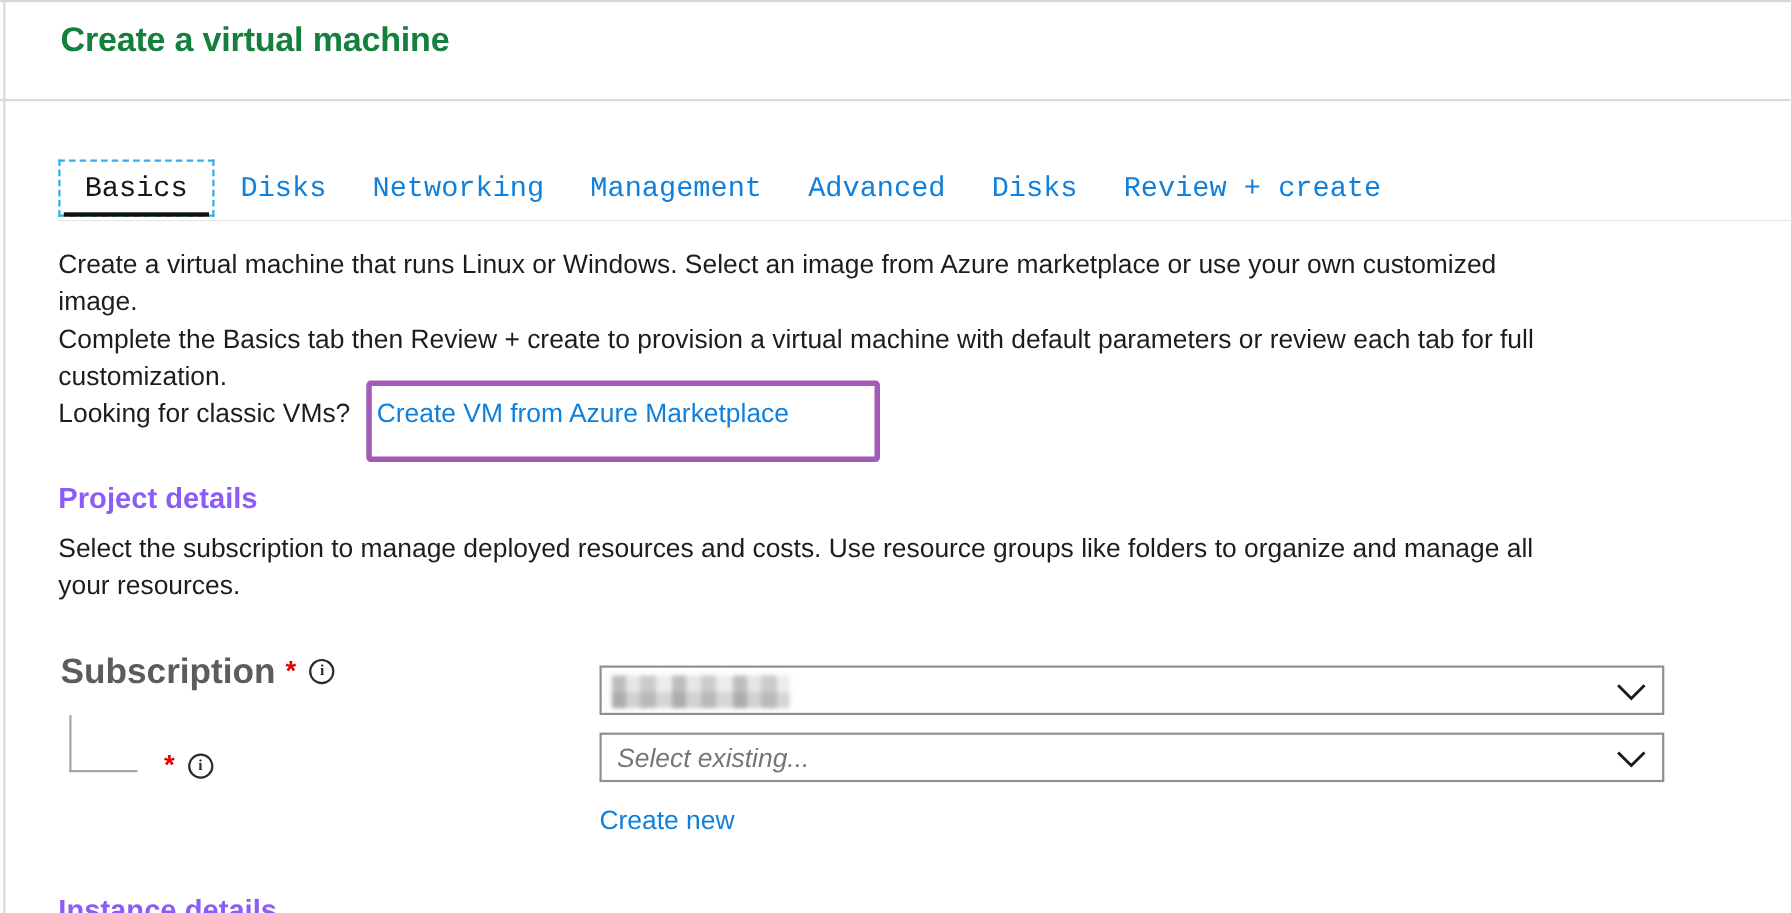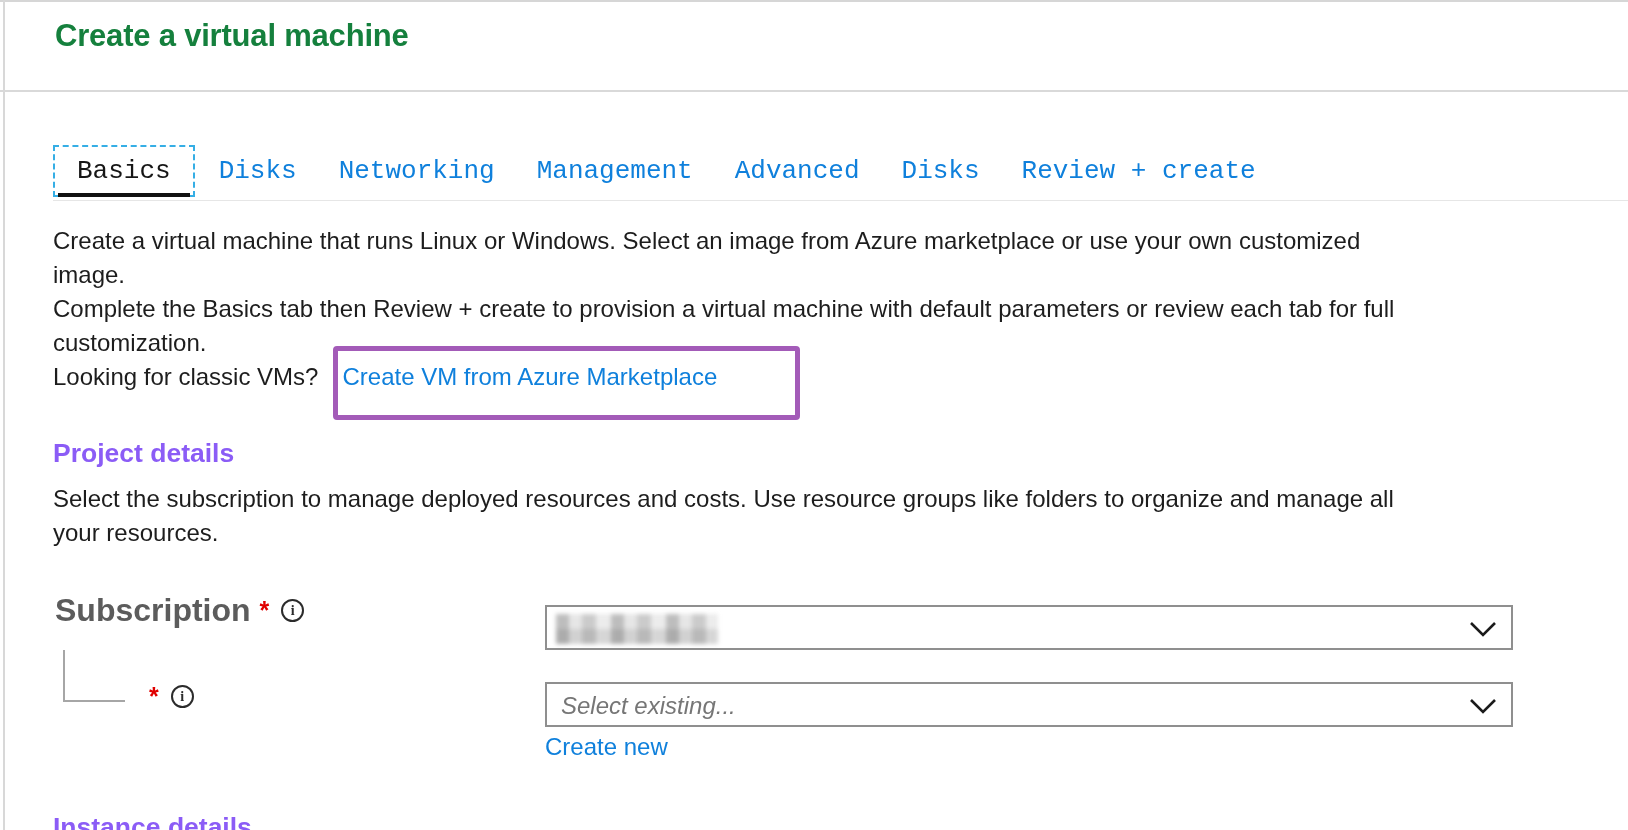--- a/index.html
+++ b/index.html
@@ -63,21 +63,21 @@
   .rg-label-row  { left:140px; top:682px; }
 
   .tree-line-v { position:absolute; left:63px; top:650px; width:2px; height:52px; background:#a6a6a6; }
   .tree-line-h { position:absolute; left:63px; top:700px; width:62px; height:2px; background:#a6a6a6; }
 
   .select-box {
     position:absolute; left:545px; width:968px; height:45px;
     background:#ffffff; border:2px solid #8f8f8f; cursor:pointer;
   }
   .select-subscription { top:605px; }
-  .select-resource-group { top:682px; }
+  .select-resource-group { top:666px; }
   .redacted-value {
     position:absolute; left:9px; top:7px; width:162px; height:30px;
     background:
       repeating-linear-gradient(90deg, rgba(60,60,60,0.30) 0 13px, rgba(120,120,120,0.12) 13px 26px, rgba(80,80,80,0.26) 26px 40px, rgba(150,150,150,0.10) 40px 55px),
       repeating-linear-gradient(0deg, rgba(90,90,90,0.20) 0 15px, rgba(160,160,160,0.10) 15px 30px);
     filter: blur(2px);
   }
   .select-placeholder {
     position:absolute; left:14px; top:8px; font-size:24px; font-style:italic; color:#767676;
   }

